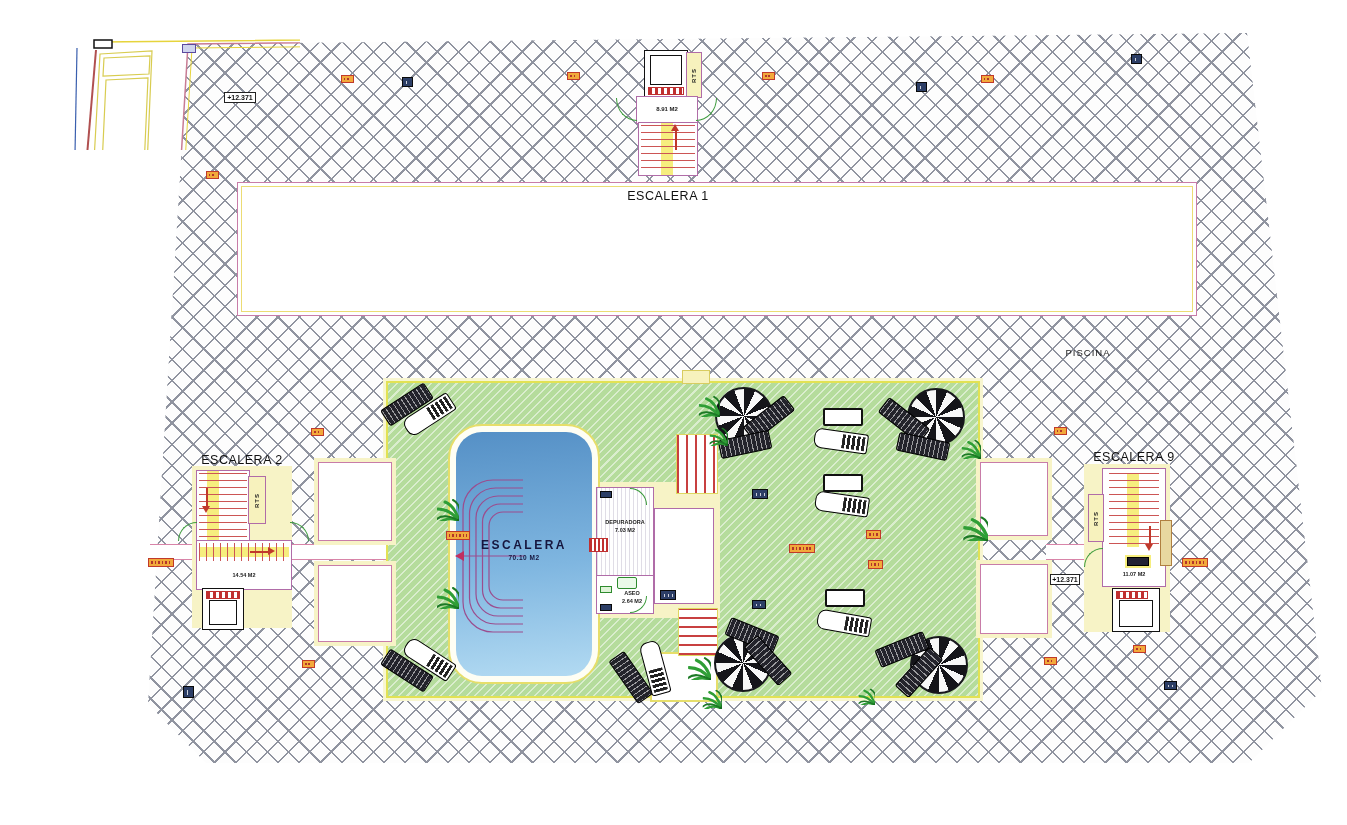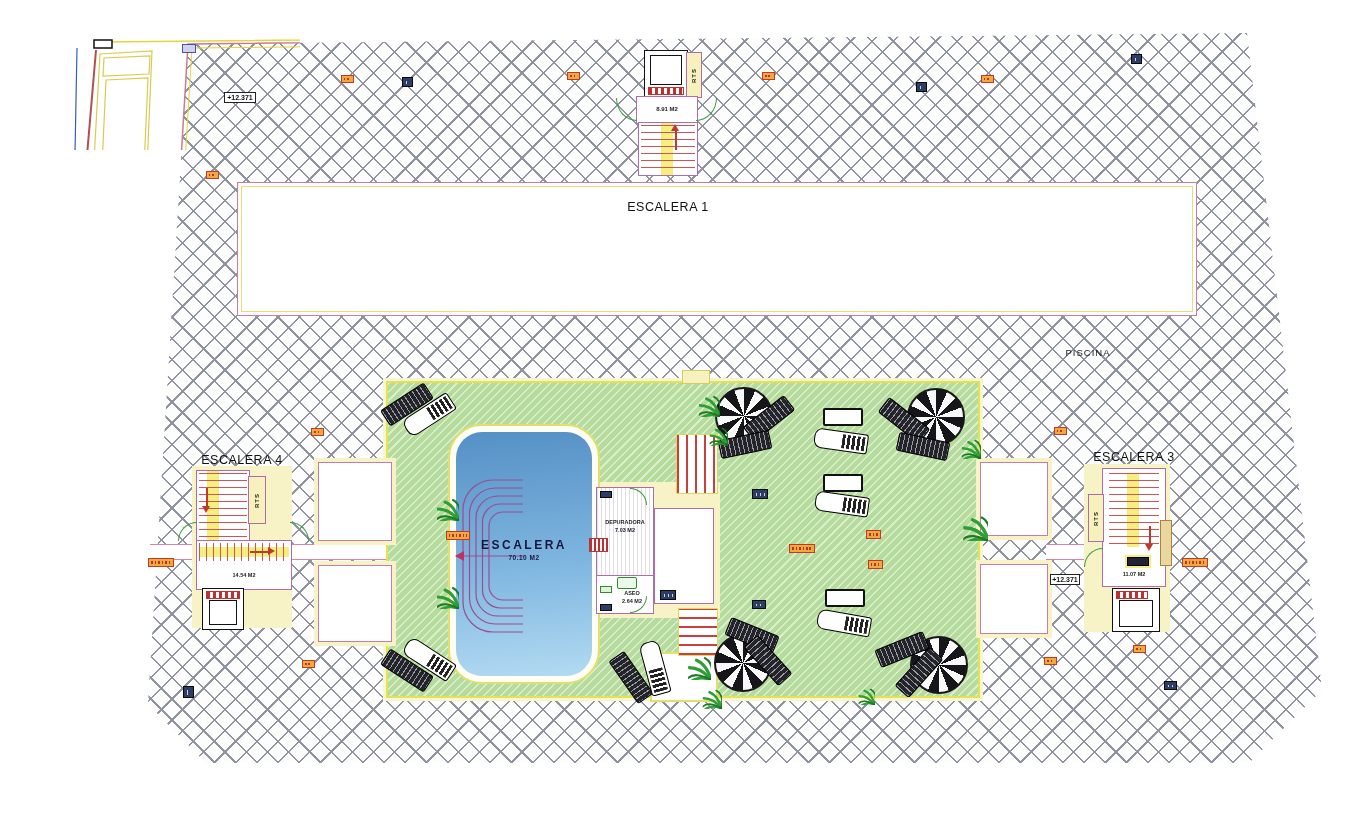--- a/index.html
+++ b/index.html
@@ -218,21 +218,21 @@
     <div class="room-label" style="top:8px;font-size:6px;">8.91 M2</div>
   </div>
   <div class="room" style="left:638px;top:122px;width:58px;height:52px;">
     <div class="band-v" style="left:22px;top:0;width:12px;bottom:0;"></div>
     <div class="treads-v" style="inset:2px;"></div>
   </div>
   <div class="arrow-shaft" style="left:675px;top:130px;width:1.5px;height:20px;"></div>
   <div class="arrow-head" style="left:671px;top:124px;border-left:4px solid transparent;border-right:4px solid transparent;border-bottom:7px solid #c0392b;"></div>
   <div class="arc arc-sw" style="left:616px;top:98px;width:20px;height:22px;"></div>
   <div class="arc arc-se" style="left:696px;top:98px;width:20px;height:22px;"></div>
-  <div class="esc-label" style="left:598px;top:200px;">ESCALERA 1</div>
+  <div class="esc-label" style="left:598px;top:189px;">ESCALERA 1</div>
 
   <div class="backing" style="left:192px;top:466px;width:100px;height:162px;"></div>
   <div class="room" style="left:196px;top:470px;width:52px;height:70px;">
     <div class="band-v" style="left:10px;top:0;width:12px;bottom:0;"></div>
     <div class="treads-v" style="inset:2px;"></div>
   </div>
   <div class="rts" style="left:248px;top:476px;width:16px;height:46px;">
       <span>RTS</span>
     </div>
   <div class="room" style="left:196px;top:540px;width:94px;height:48px;">
@@ -243,40 +243,40 @@
   <div class="lift" style="left:202px;top:588px;width:40px;height:40px;">
     <div class="lift-door" style="left:3px;right:3px;top:2px;height:6px;"></div>
     <div class="lift-cab" style="left:6px;top:11px;right:6px;bottom:4px;"></div>
   </div>
   <div class="arrow-shaft" style="left:206px;top:488px;width:1.5px;height:20px;"></div>
   <div class="arrow-head" style="left:202px;top:506px;border-left:4px solid transparent;border-right:4px solid transparent;border-top:7px solid #c0392b;"></div>
   <div class="arrow-shaft" style="left:250px;top:551px;width:20px;height:1.5px;"></div>
   <div class="arrow-head" style="left:268px;top:547px;border-top:4px solid transparent;border-bottom:4px solid transparent;border-left:7px solid #c0392b;"></div>
   <div class="arc arc-ne" style="left:290px;top:522px;width:18px;height:18px;"></div>
   <div class="arc arc-nw" style="left:178px;top:522px;width:18px;height:18px;"></div>
-  <div class="esc-label" style="left:172px;top:453px;">ESCALERA 4</div>
+  <div class="esc-label" style="left:172px;top:453px;">ESCALERA 2</div>
 
   <div class="backing" style="left:1084px;top:464px;width:86px;height:168px;"></div>
   <div class="room" style="left:1102px;top:468px;width:62px;height:117px;">
     <div class="band-v" style="left:24px;top:4px;width:12px;height:74px;"></div>
     <div class="treads-v" style="left:6px;top:4px;width:50px;height:74px;"></div>
     <div class="room-label" style="top:101px;">11.07 M2</div>
   </div>
   <div class="rts" style="left:1088px;top:494px;width:14px;height:46px;">
       <span>RTS</span>
     </div>
   <div class="lift" style="left:1112px;top:588px;width:46px;height:42px;">
     <div class="lift-door" style="left:3px;right:11px;top:2px;height:6px;"></div>
     <div class="lift-cab" style="left:6px;top:11px;right:6px;bottom:4px;"></div>
   </div>
   <div class="abs" style="left:1160px;top:520px;width:10px;height:44px;background:#e8d8a0;border:1px solid #b08040;z-index:3;"></div>
   <div class="arrow-shaft" style="left:1149px;top:526px;width:1.5px;height:20px;"></div>
   <div class="arrow-head" style="left:1145px;top:544px;border-left:4px solid transparent;border-right:4px solid transparent;border-top:7px solid #c0392b;"></div>
   <div class="arc arc-nw" style="left:1084px;top:548px;width:18px;height:18px;"></div>
-  <div class="esc-label" style="left:1064px;top:450px;">ESCALERA 3</div>
+  <div class="esc-label" style="left:1064px;top:450px;">ESCALERA 9</div>
 
   <div class="solarium-label" style="left:1032px;top:347px;width:112px;text-align:center;">PISCINA</div>
 
   <div class="layer" id="structLayer">
       <div class="skylight" style="left: 318px; top: 462px; width: 72px; height: 77px;"></div>
       <div class="skylight" style="left: 318px; top: 565px; width: 72px; height: 75px;"></div>
       <div class="skylight" style="left: 980px; top: 462px; width: 66px; height: 72px;"></div>
       <div class="skylight" style="left: 980px; top: 564px; width: 66px; height: 68px;"></div>
     </div>
   <div class="layer" id="furnLayer">

